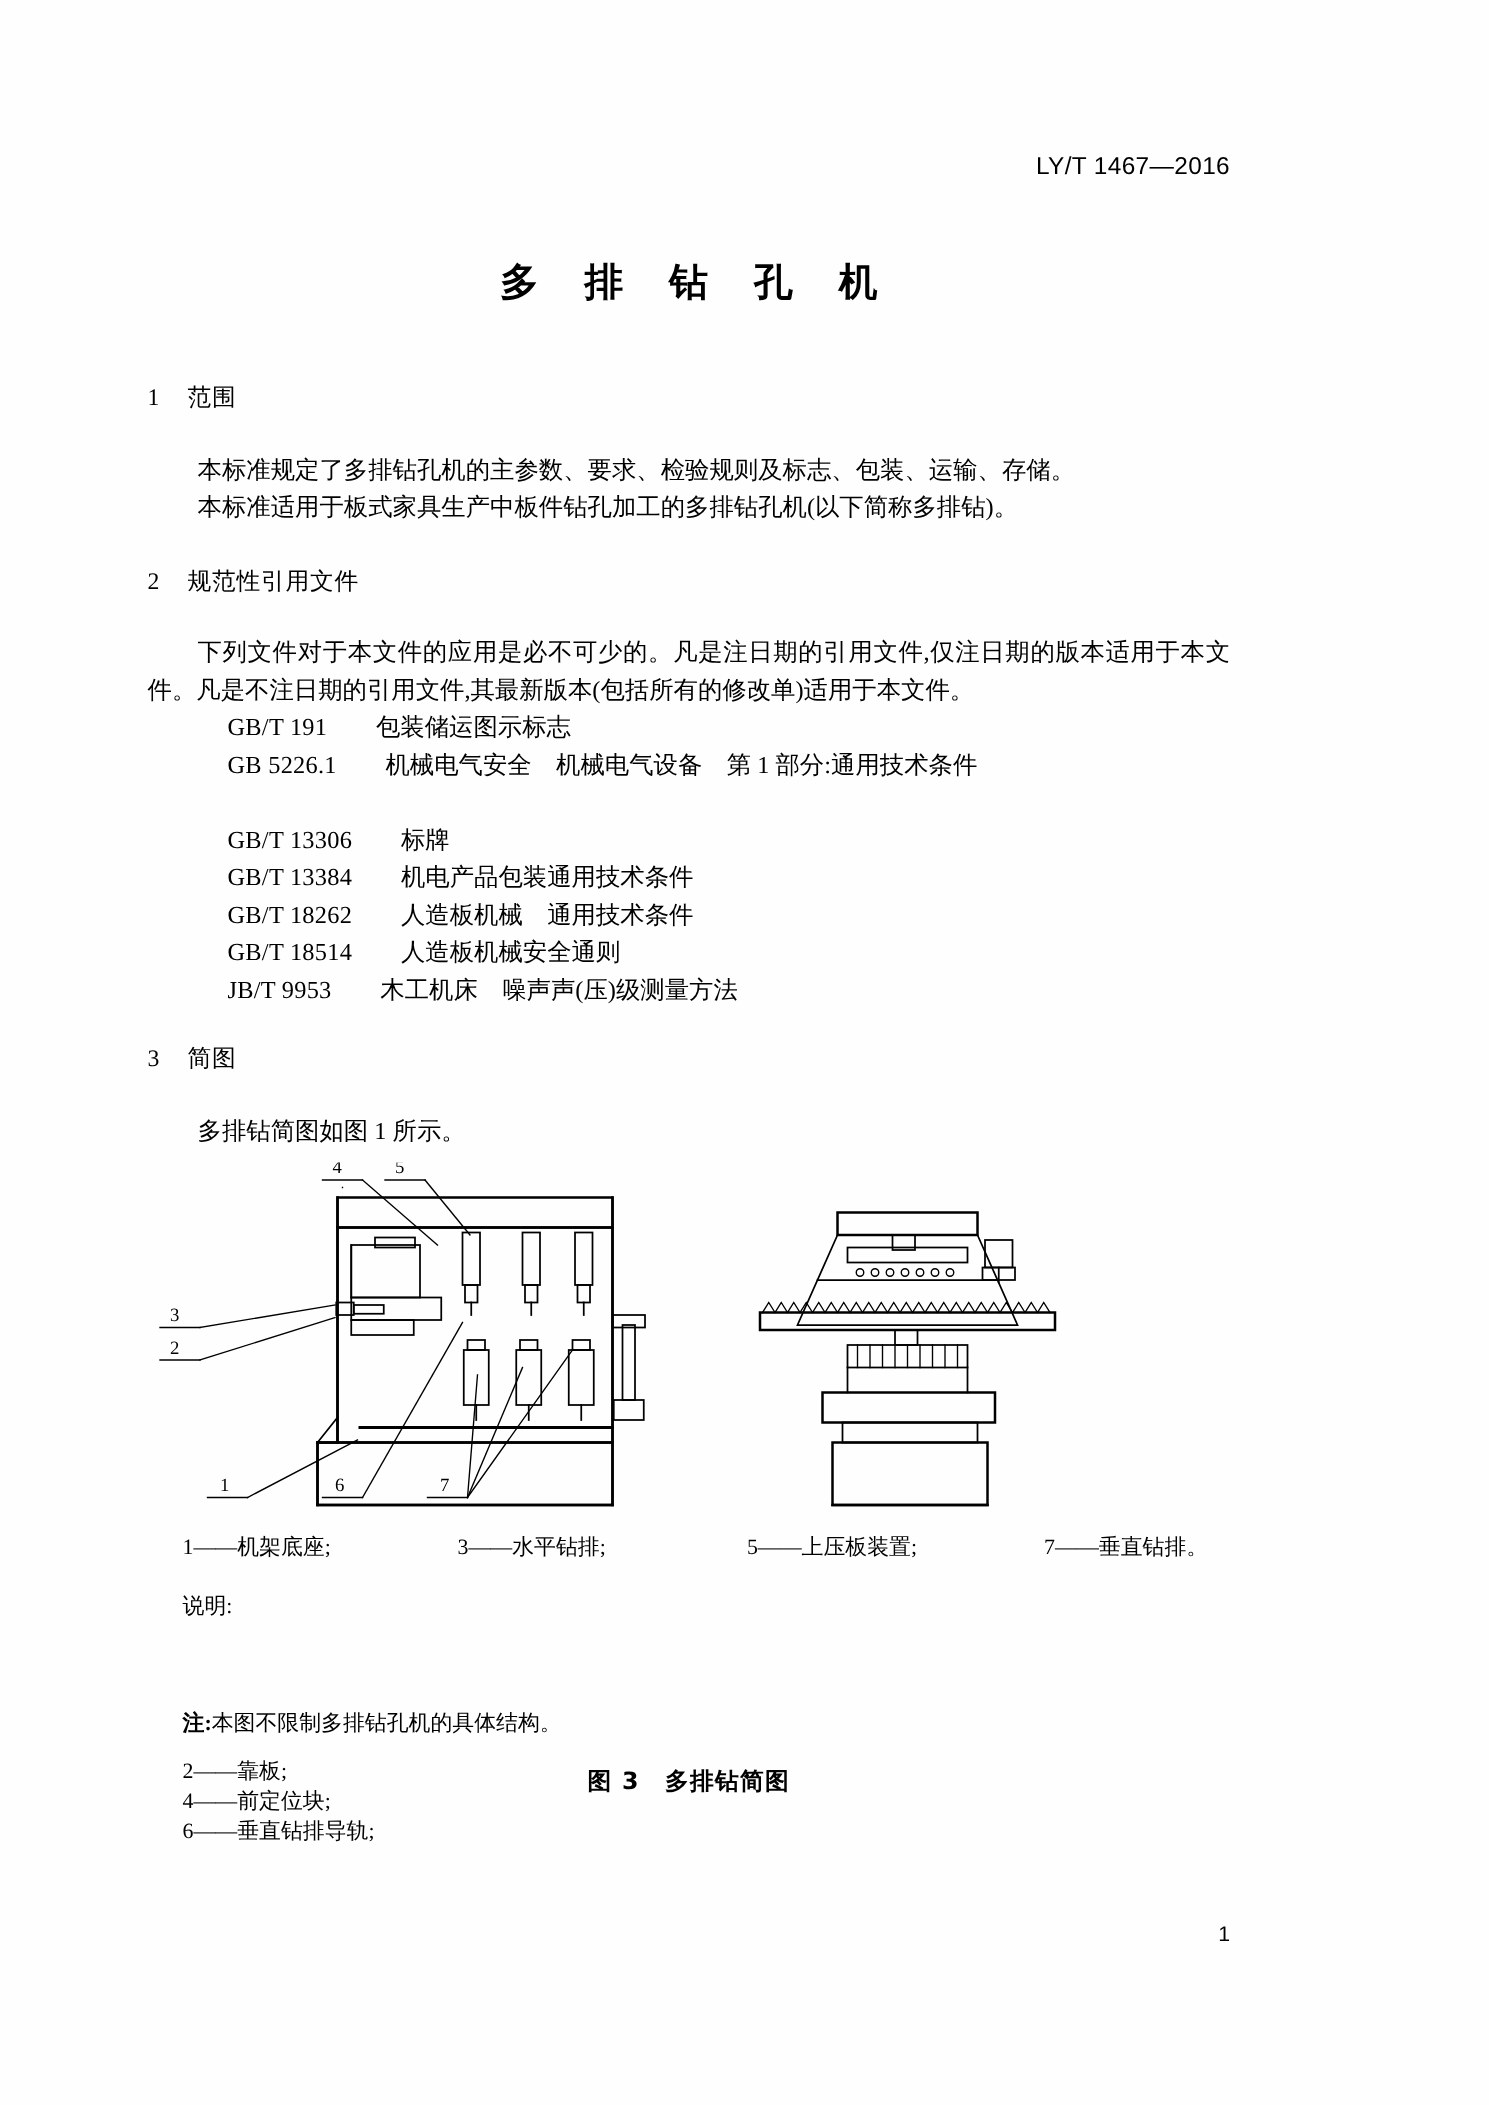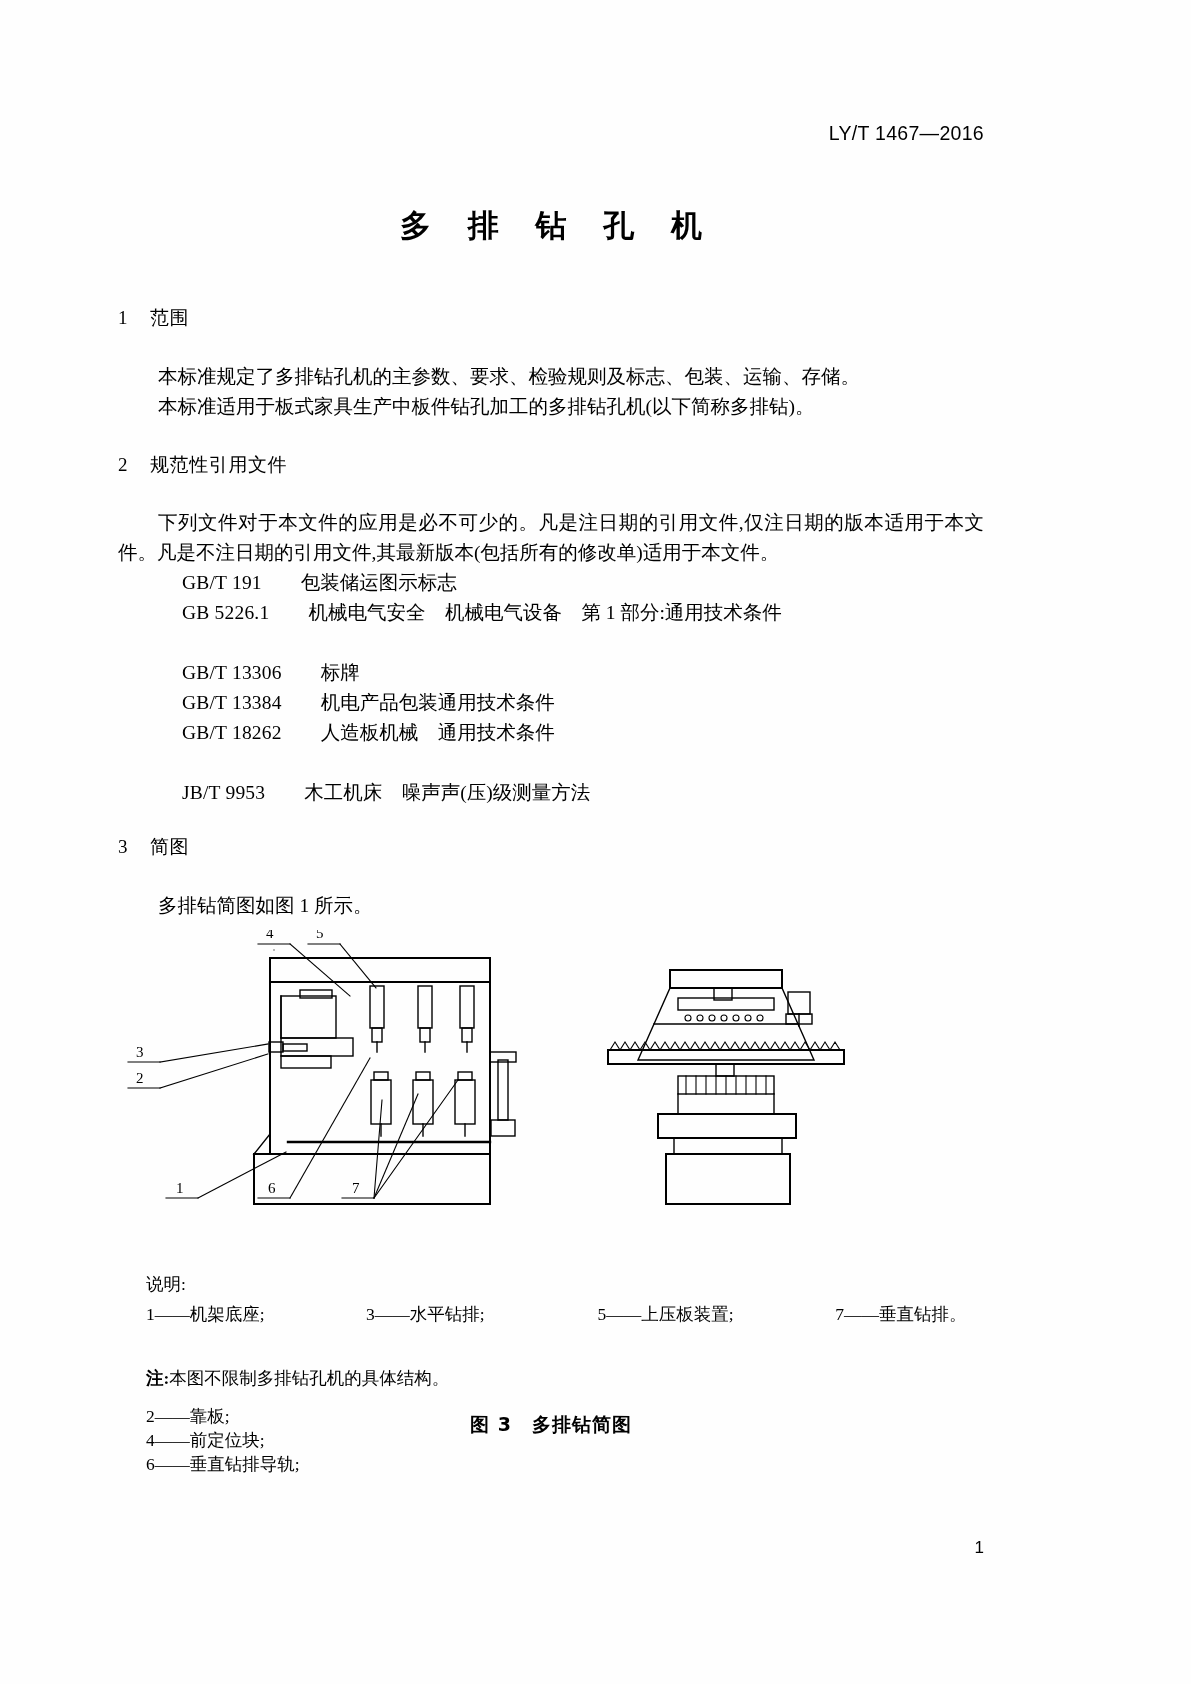--- a/index.html
+++ b/index.html
@@ -176,20 +176,21 @@
       <span class="num">2</span><span>规范性引用文件</span>
     </div>
 
     <div class="para indent2" style="top:508px;">下列文件对于本文件的应用是必不可少的。凡是注日期的引用文件,仅注日期的版本适用于本文件。凡是不注日期的引用文件,其最新版本(包括所有的修改单)适用于本文件。</div>
 
     <div class="ref-line" style="top:568px;"><span class="code">GB/T 191</span>　　<span>包装储运图示标志</span></div>
     <div class="ref-line" style="top:598px;"><span class="code">GB 5226.1</span>　　<span>机械电气安全　机械电气设备　第 1 部分:通用技术条件</span></div>
     <div class="ref-line" style="top:658px;"><span class="code">GB/T 13306</span>　　<span>标牌</span></div>
     <div class="ref-line" style="top:688px;"><span class="code">GB/T 13384</span>　　<span>机电产品包装通用技术条件</span></div>
     <div class="ref-line" style="top:718px;"><span class="code">GB/T 18262</span>　　<span>人造板机械　通用技术条件</span></div>
+    <div class="ref-line" style="top:748px;"><span class="code">GB/T 18514</span>　　<span>人造板机械安全通则</span></div>
     <div class="ref-line" style="top:778px;"><span class="code">JB/T 9953</span>　　<span>木工机床　噪声声(压)级测量方法</span></div>
 
     <div class="clause" style="top:834px;">
       <span class="num">3</span><span>简图</span>
     </div>
 
     <div class="para indent2" style="top:891px;">多排钻简图如图 1 所示。</div>
 
     <div class="figure-wrap">
       <svg width="866" height="330" viewBox="0 0 866 330" xmlns="http://www.w3.org/2000/svg" fill="none" stroke="#000" stroke-width="1.4" stroke-linecap="square">
@@ -334,21 +335,21 @@
           <text x="18" y="153">2</text>
           <text x="58" y="263">1</text>
           <text x="150" y="263">6</text>
           <text x="234" y="263">7</text>
         </g>
       </svg>
     </div>
 
     <div class="legend-title" style="top:1272px;">说明:</div>
 
-    <div class="legend-row" style="top:1302px;gap:32px;">
+    <div class="legend-row" style="top:1225px;gap:32px;">
       <span class="lg1">1——机架底座;</span>
       <span class="lg2">3——水平钻排;</span>
       <span class="lg3">5——上压板装置;</span>
       <span class="lg4">7——垂直钻排。</span>
     </div>
 
     <div class="legend-row" style="top:1404px;flex-direction:column;">
       <span class="lg1">2——靠板;</span>
       <span class="lg2">4——前定位块;</span>
       <span class="lg3">6——垂直钻排导轨;</span>

